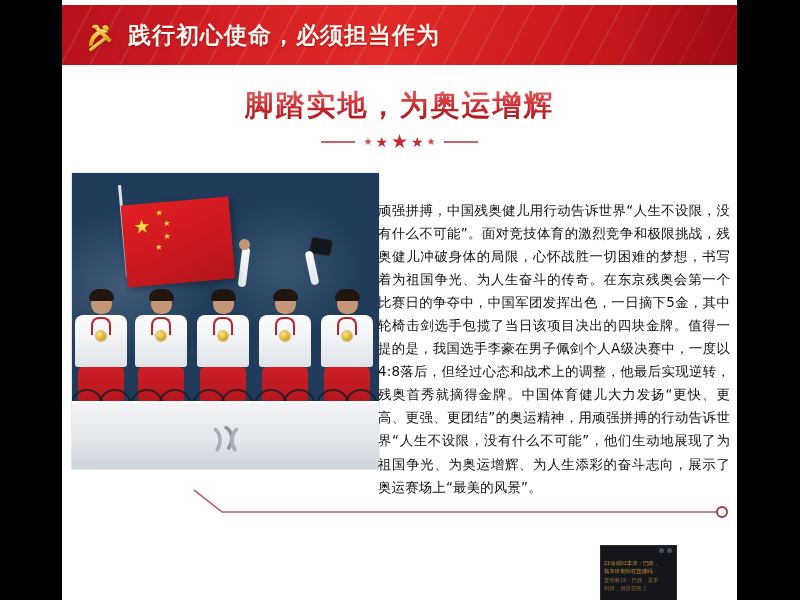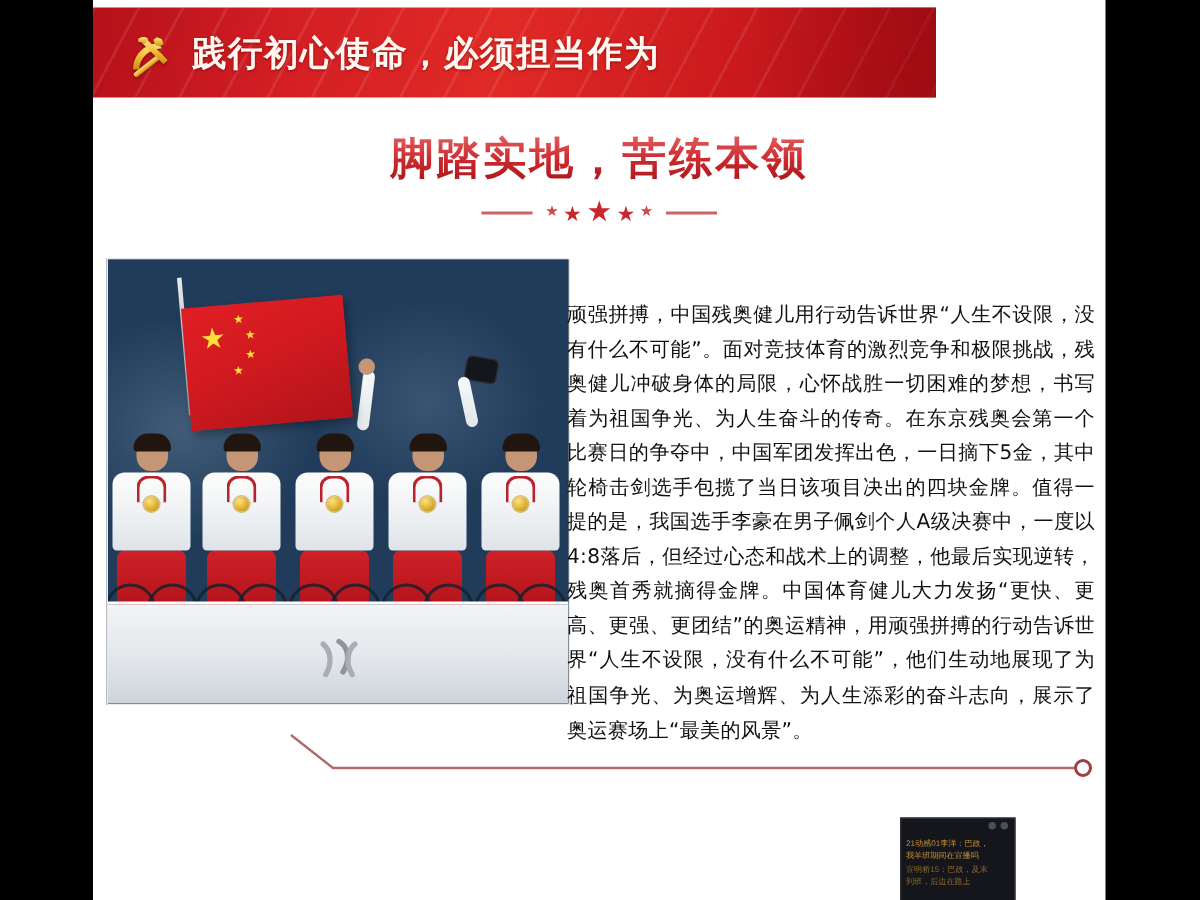--- a/index.html
+++ b/index.html
@@ -10,21 +10,21 @@
   .screen{position:relative;width:800px;height:600px;background:#000;}
 
   
   .slide{
     position:absolute;left:62px;top:0;width:675px;height:600px;
     background:#ffffff;overflow:hidden;
   }
 
   
   .banner{
-    position:absolute;left:0;top:5px;width:562px;height:60px;
+    position:absolute;left:0;top:5px;width:675px;height:60px;
     background:
       repeating-linear-gradient(118deg,
         rgba(255,255,255,0.085) 0px, rgba(255,255,255,0.085) 2px,
         rgba(255,255,255,0) 2px, rgba(255,255,255,0) 26px),
       linear-gradient(100deg,#b5101a 0%,#d41f24 24%,#e02a26 48%,#cc1a1e 74%,#ab0f16 100%);
     display:flex;align-items:center;
   }
   .banner::after{
     content:"";position:absolute;right:0;top:0;width:120px;height:100%;
     background:linear-gradient(90deg,rgba(160,10,18,0) 0%,rgba(150,8,16,0.55) 100%);
@@ -206,21 +206,21 @@
           <path fill="url(#gold)" d="M40 14l6 2 2 6-4 3-6-2-2-6z"></path>
           <rect x="9" y="44" width="42" height="6" rx="3" transform="rotate(-38 30 47)" fill="url(#gold)"></rect>
           <path fill="url(#gold)" d="M22 20l5-5 26 26-5 5z"></path>
           <path fill="url(#gold)" d="M18 16c4-3 9-3 12 0l-5 6c-2-2-5-3-7-2z"></path>
         </svg>
       </div>
       <div class="banner-title">践行初心使命，必须担当作为</div>
     </div>
 
     <div class="heading-wrap">
-      <div class="heading">脚踏实地，苦练本领</div>
+      <div class="heading">脚踏实地，为奥运增辉</div>
       <div class="stars-row">
         <span class="rule l"></span>
         <span class="star s1">★</span>
         <span class="star s2">★</span>
         <span class="star s3">★</span>
         <span class="star s2">★</span>
         <span class="star s1">★</span>
         <span class="rule r"></span>
       </div>
     </div>

